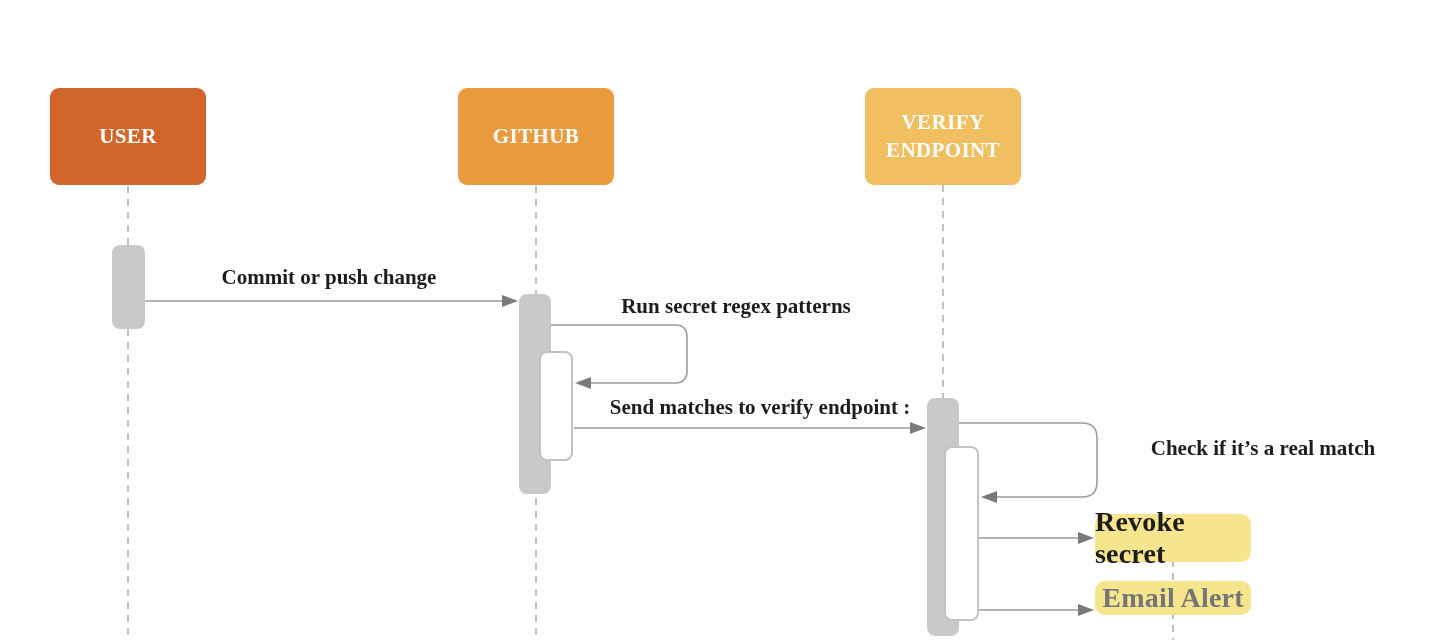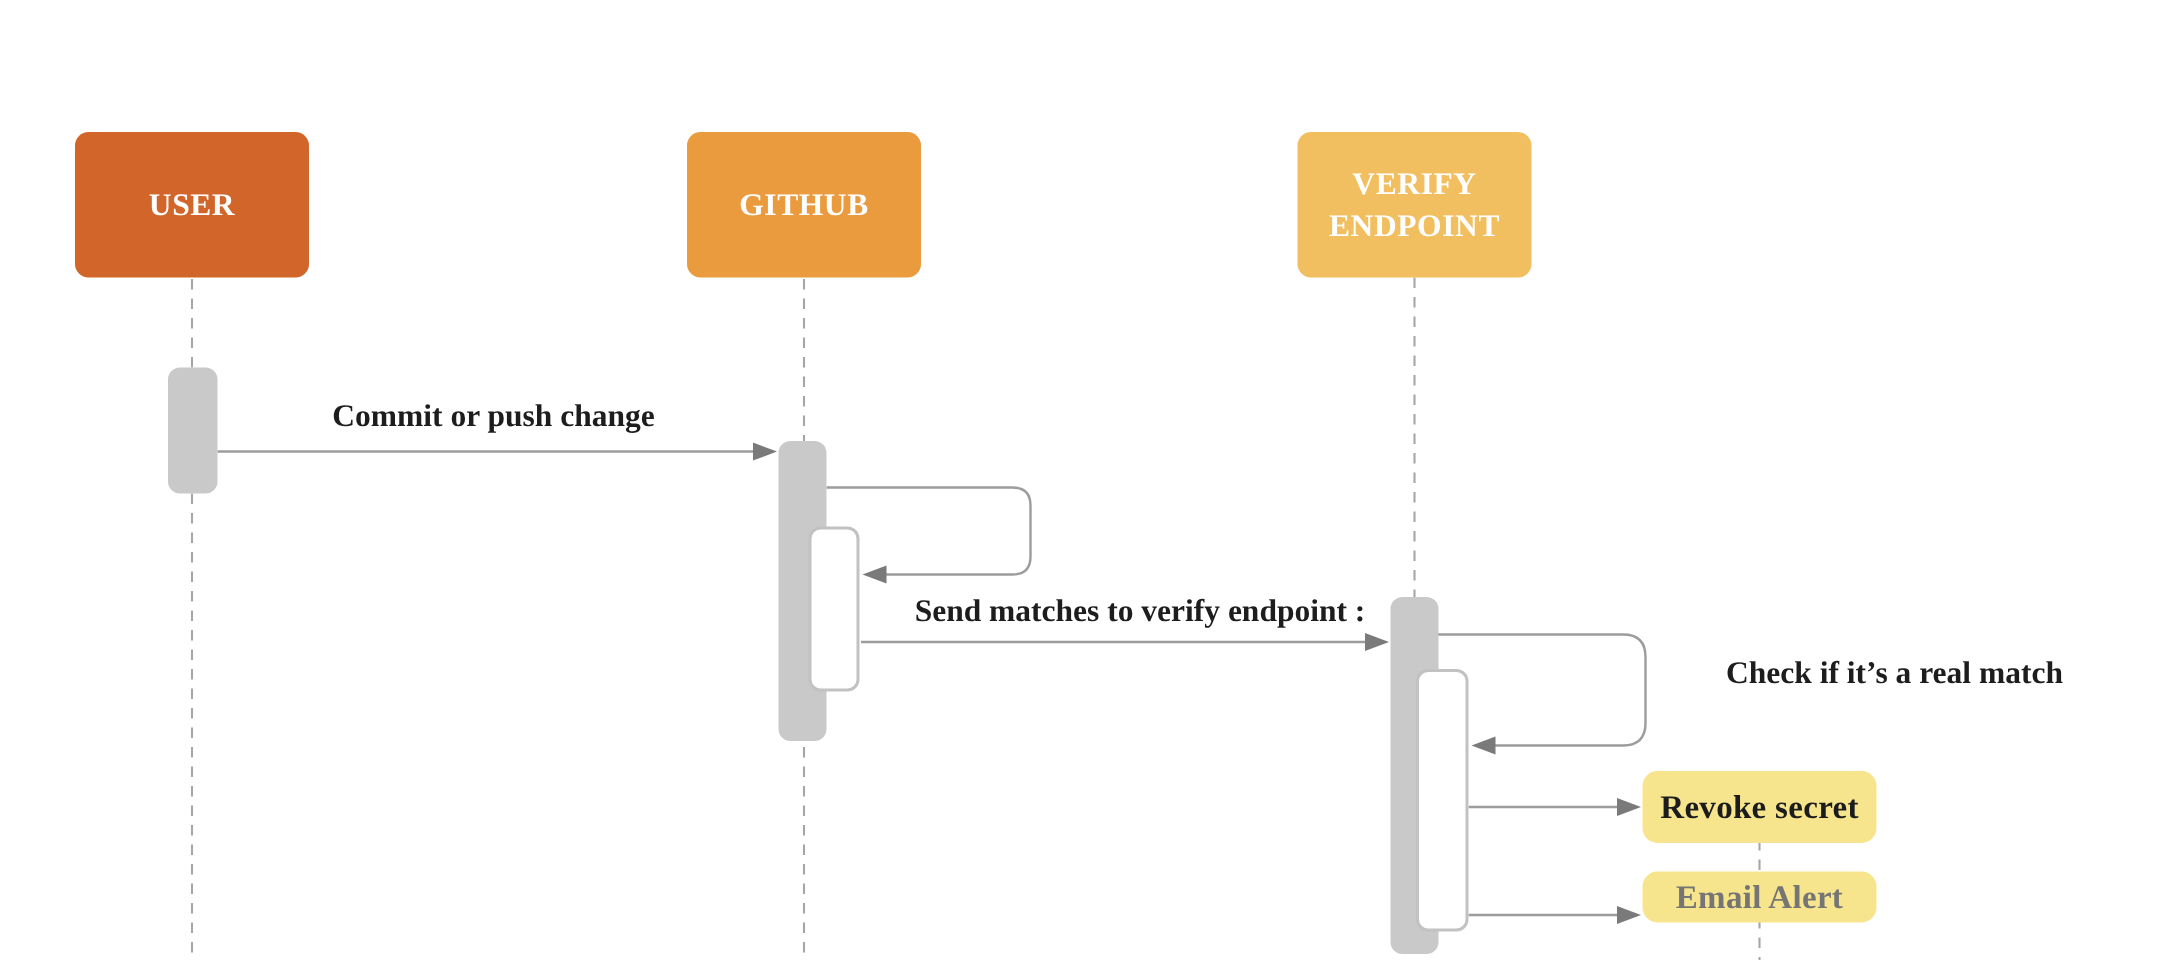--- a/index.html
+++ b/index.html
@@ -46,21 +46,21 @@
     white-space:nowrap; text-align:right;
   }
   #msg-commit{left:329px; top:221px;}
   #msg-regex{left:736px; top:250px;}
   #msg-send{left:760px; top:351px;}
   #msg-check{left:1263px; top:392px;}
   .note{
     position:absolute; left:1095px; width:156px;
     background:var(--note-box); border-radius:10px;
     display:flex; align-items:center; justify-content:center;
-    font-size:22px; letter-spacing:.2px;
+    font-size:28px; letter-spacing:.2px;
   }
   #note-revoke{top:470px; height:48px; color:var(--note-text-dark);}
   #note-email{top:537px; height:34px; color:var(--note-text-muted);}
 </style>
 </head>
 <body>
 
 <div id="stage">
 
   <svg id="connectors" viewBox="0 0 1440 640" xmlns="http://www.w3.org/2000/svg">
@@ -105,19 +105,20 @@
   <div class="actor" id="actor-github">GITHUB</div>
   <div class="actor" id="actor-verify">VERIFY ENDPOINT</div>
 
   <div class="activation" id="act-user"></div>
   <div class="activation" id="act-github"></div>
   <div class="activation inner" id="act-github-inner"></div>
   <div class="activation" id="act-verify"></div>
   <div class="activation inner" id="act-verify-inner"></div>
 
   <div class="msg-label" id="msg-commit">Commit or push change</div>
+  <div class="msg-label" id="msg-regex">Run secret regex patterns</div>
   <div class="msg-label" id="msg-check">Check if it’s a real match</div>
   <div class="msg-label" id="msg-send">Send matches to verify endpoint :</div>
 
   <div class="note" id="note-revoke">Revoke secret</div>
   <div class="note" id="note-email">Email Alert</div>
 
 </div>
 
 </body></html>

